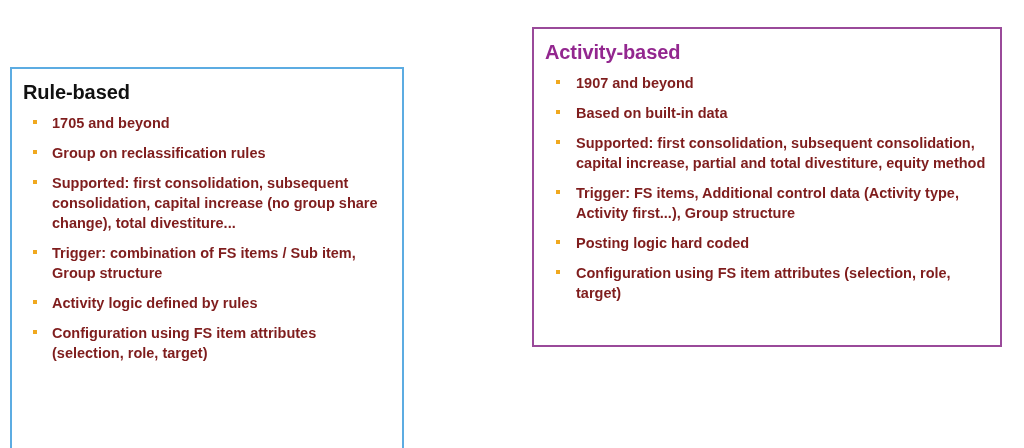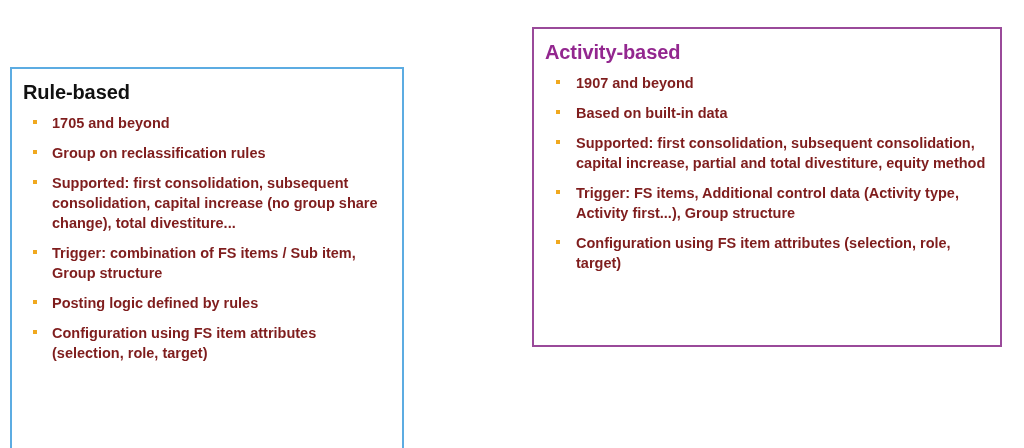--- a/index.html
+++ b/index.html
@@ -108,21 +108,21 @@
       <li class="bullet-item">
         <span class="bullet-marker"></span>
         <span class="bullet-text">Supported: first consolidation, subsequent consolidation, capital increase (no group share change), total divestiture...</span>
       </li>
       <li class="bullet-item">
         <span class="bullet-marker"></span>
         <span class="bullet-text">Trigger: combination of FS items / Sub item, Group structure</span>
       </li>
       <li class="bullet-item">
         <span class="bullet-marker"></span>
-        <span class="bullet-text">Posting logic defined by rules</span>
+        <span class="bullet-text">Activity logic defined by rules</span>
       </li>
       <li class="bullet-item">
         <span class="bullet-marker"></span>
         <span class="bullet-text">Configuration using FS item attributes (selection, role, target)</span>
       </li>
     </ul>
   </section>
 
   <section class="panel panel-right">
     <h2 class="panel-title">Activity-based</h2>
@@ -138,18 +138,22 @@
       <li class="bullet-item">
         <span class="bullet-marker"></span>
         <span class="bullet-text">Supported: first consolidation, subsequent consolidation, capital increase, partial and total divestiture, equity method</span>
       </li>
       <li class="bullet-item">
         <span class="bullet-marker"></span>
         <span class="bullet-text">Trigger: FS items, Additional control data (Activity type, Activity first...), Group structure</span>
       </li>
       <li class="bullet-item">
         <span class="bullet-marker"></span>
+        <span class="bullet-text">Posting logic hard coded</span>
+      </li>
+      <li class="bullet-item">
+        <span class="bullet-marker"></span>
         <span class="bullet-text">Configuration using FS item attributes (selection, role, target)</span>
       </li>
     </ul>
   </section>
 
 </div>
 
 </body></html>

